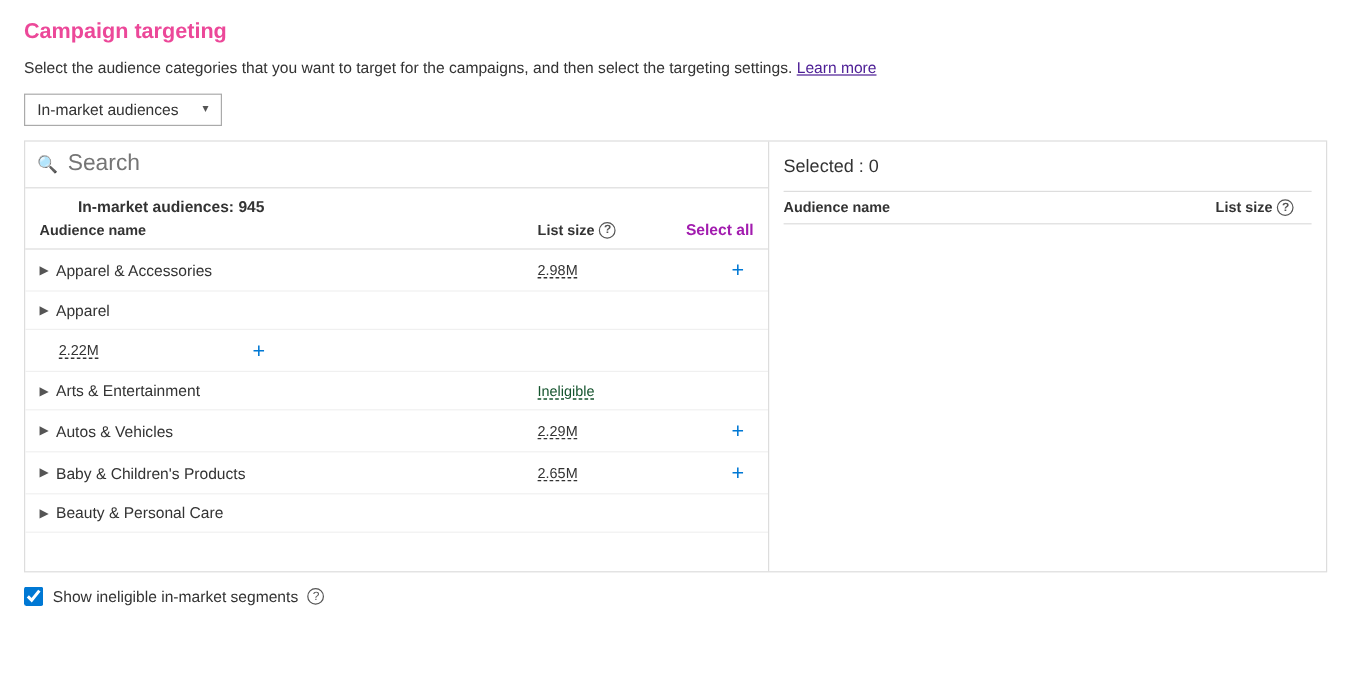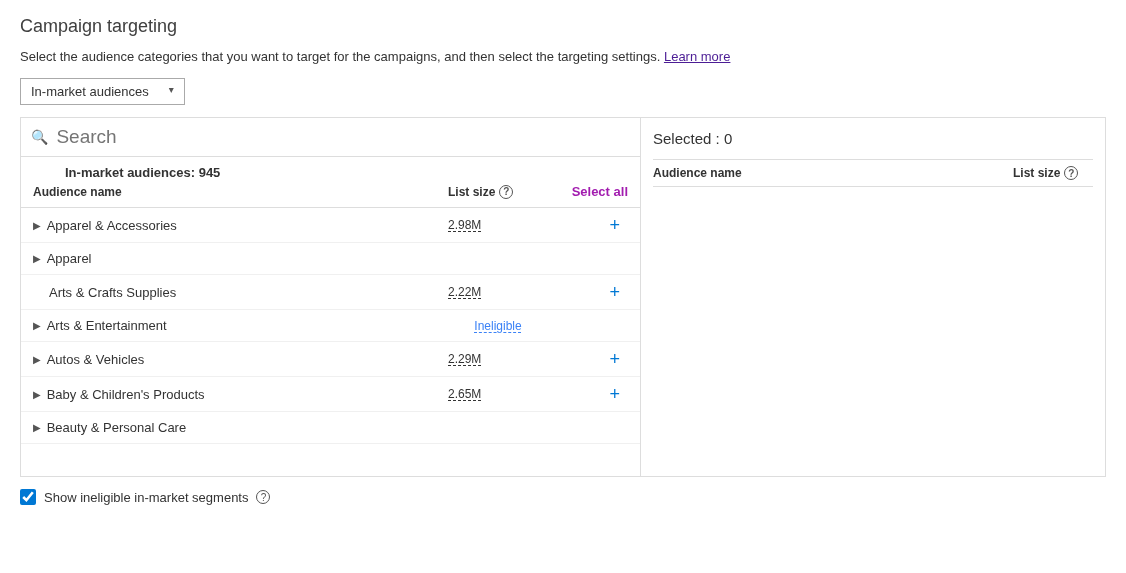--- a/index.html
+++ b/index.html
@@ -5,23 +5,23 @@
     * { box-sizing: border-box; margin: 0; padding: 0; }
     body {
       font-family: 'Segoe UI', Arial, sans-serif;
       font-size: 13px;
       color: #333;
       background: #fff;
       padding: 16px 20px;
     }
     h1 {
       font-size: 18px;
-      font-weight: 400;
+      font-weight: 700;
       margin-bottom: 12px;
-      color: #404040;
+      color: #ec4899;
     }
     .description {
       font-size: 13px;
       color: #333;
       margin-bottom: 14px;
     }
     .description a {
       color: #4c1d95;
       text-decoration: underline;
       cursor: pointer;
@@ -148,22 +148,21 @@
     .row-listsize {
       width: 100px;
       font-size: 12px;
       color: #333;
       text-decoration-line: underline;
       text-decoration-style: dashed;
       text-underline-offset: 2px;
     }
     .row-listsize.ineligible {
       text-decoration: underline dashed;
-      color: #3b82f6;
-      text-align: center;
+      color: #14532d;
     }
     .row-action {
       width: 80px;
       text-align: right;
     }
     .add-btn {
       color: #0078d4;
       font-size: 18px;
       cursor: pointer;
       border: none;
@@ -267,23 +266,20 @@
         </div>
         <div class="audience-row">
           <div class="row-name">
             <span class="expand-arrow">▶</span>
             <span>Apparel</span>
           </div>
           <div class="row-listsize"></div>
           <div class="row-action"></div>
         </div>
         <div class="audience-row indent">
-          <div class="row-name">
-            <span>Arts &amp; Crafts Supplies</span>
-          </div>
           <div class="row-listsize">2.22M</div>
           <div class="row-action"><button class="add-btn">+</button></div>
         </div>
         <div class="audience-row">
           <div class="row-name">
             <span class="expand-arrow">▶</span>
             <span>Arts &amp; Entertainment</span>
           </div>
           <div class="row-listsize ineligible">Ineligible</div>
           <div class="row-action"></div>

